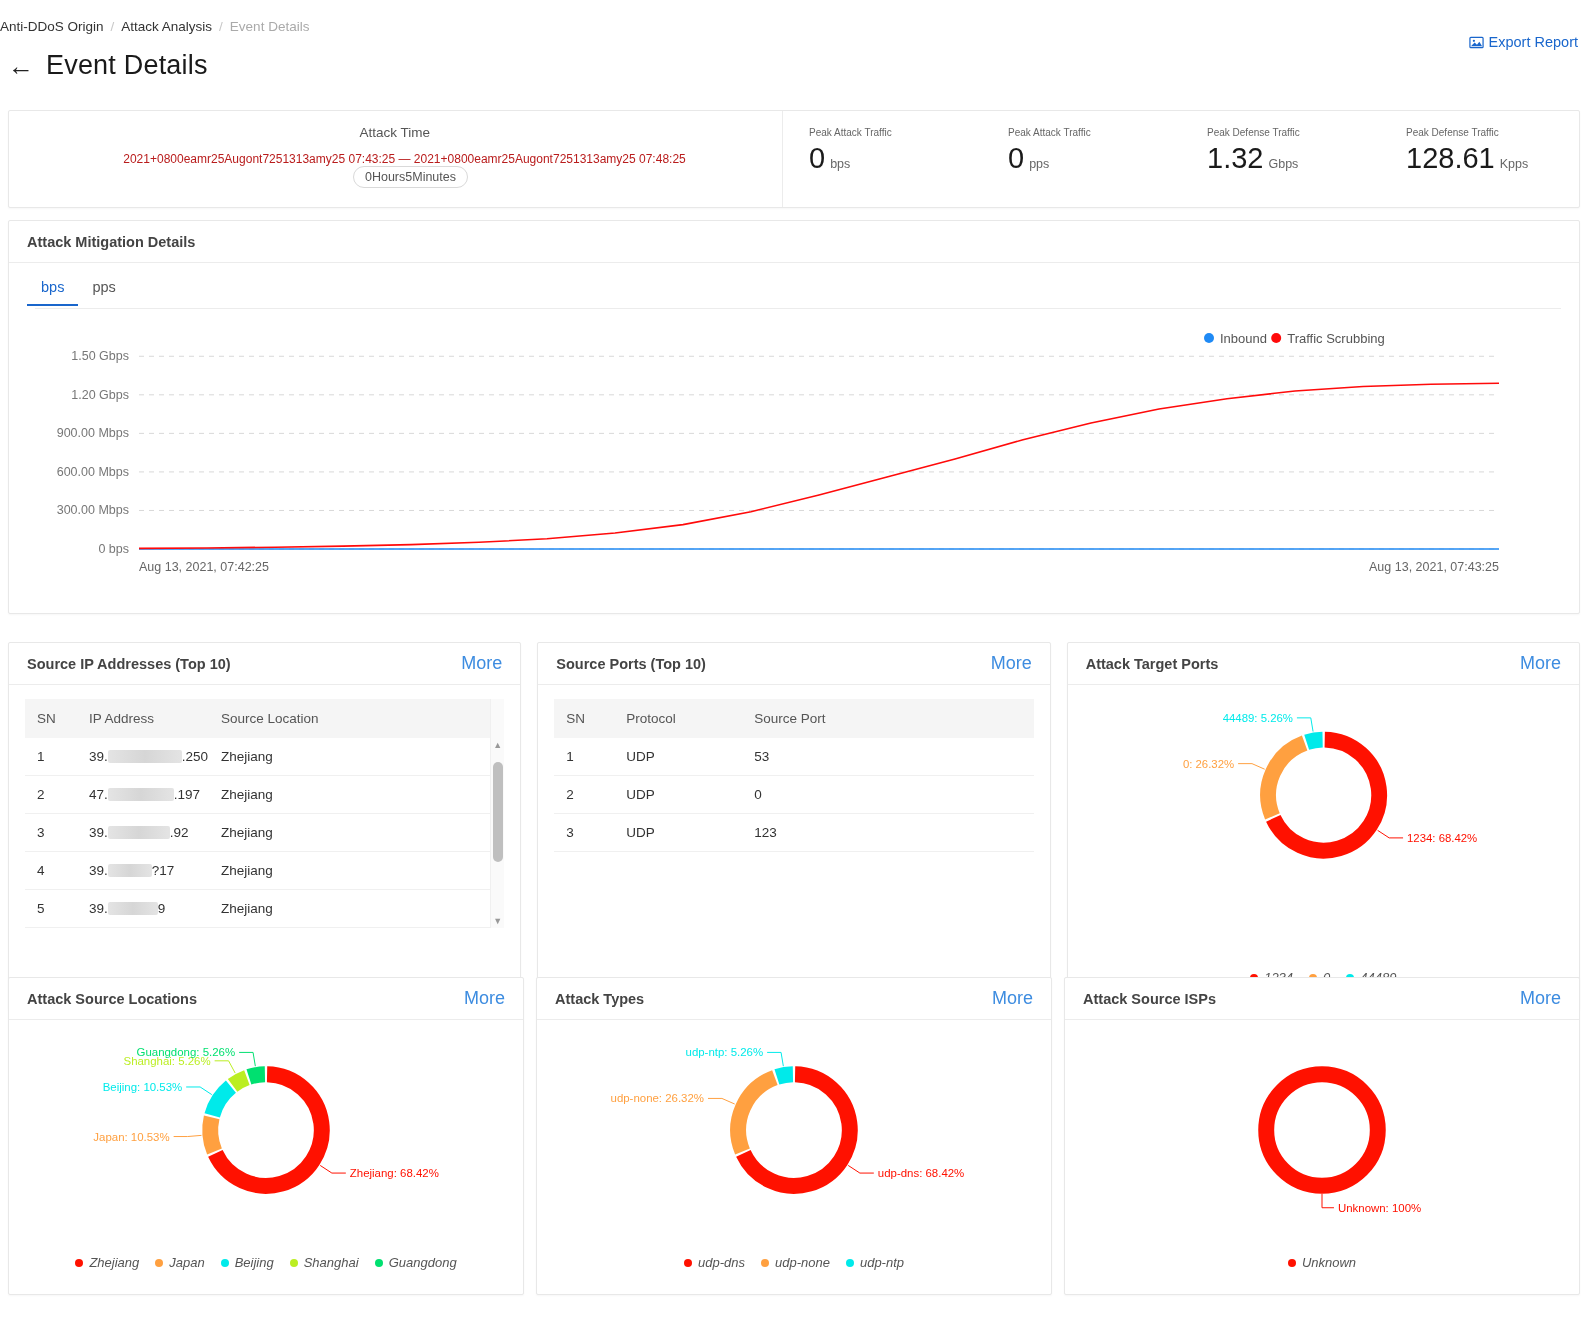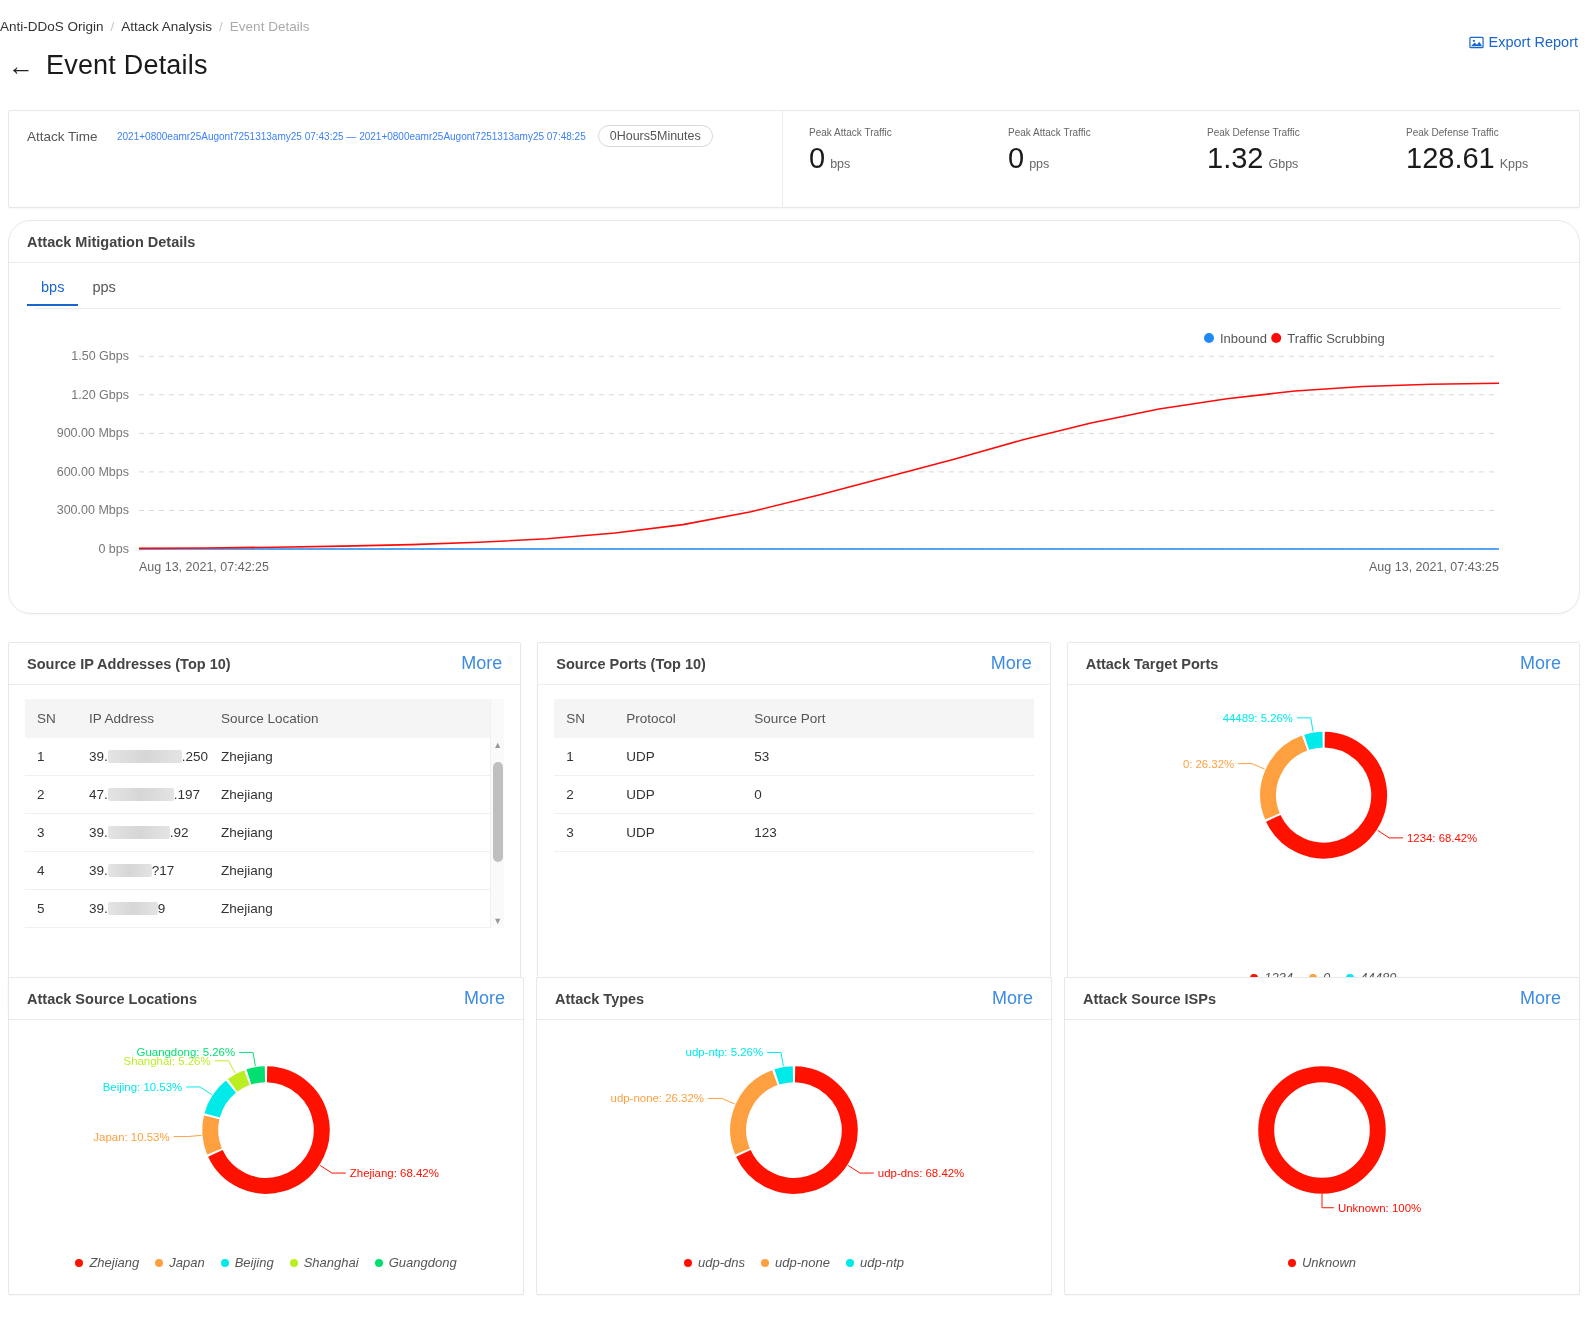--- a/index.html
+++ b/index.html
@@ -50,42 +50,42 @@
   }
   .summary {
     position:absolute; left:8px; top:110px;
     width:1572px; height:98px;
     display:flex;
   }
   .sum-left {
     width:774px; padding:14px 0 0 18px;
     border-right:1px solid #ececec;
   }
-  .sum-row { display:flex; align-items:center; margin-bottom:13px; }
+  .sum-row { display:flex; align-items:center; margin-bottom:13px;flex-direction:column; }
   .sum-label { width:90px; font-size:13.5px; color:#555; }
-  .sum-value { font-size:10px; color:#3b82f6; }
+  .sum-value { font-size:12px; color:#b91c1c;margin-top:12px; }
   .pill {
     margin-left:12px;
     border:1px solid #d9d9d9; border-radius:11px;
     padding:3px 11px; font-size:12.5px; color:#555;
     background:#fff; white-space:nowrap;
   }
   .mask { display:inline-block; height:13px; border-radius:2px;
     background:linear-gradient(90deg,#e4e4e4,#d6d6d6,#e4e4e4);
     vertical-align:-2px; }
   .sum-right { flex:1; display:flex; padding-top:16px; }
   .metric { flex:1; padding-left:26px; }
   .metric-label { font-size:10px; color:#666; margin-bottom:4px; }
   .metric-val { font-size:29px; color:#1a1a1a; font-weight:400; line-height:1.15; }
   .metric-unit { font-size:12.5px; color:#666; margin-left:5px; }
 
   
   .mitig {
     position:absolute; left:8px; top:220px;
-    width:1572px; height:394px;border-radius:23px;
+    width:1572px; height:394px;
   }
   .card-head {
     height:42px; display:flex; align-items:center; justify-content:space-between;
     padding:0 18px; border-bottom:1px solid #ececec;
   }
   .card-head .ttl { font-size:14.5px; color:#444; font-weight:bold; }
   .tabs { display:flex; gap:0; padding:0 18px; margin-top:6px; }
   .tab {
     padding:10px 14px 9px; font-size:14.5px; color:#555;
     cursor:pointer; border-bottom:2px solid transparent;

